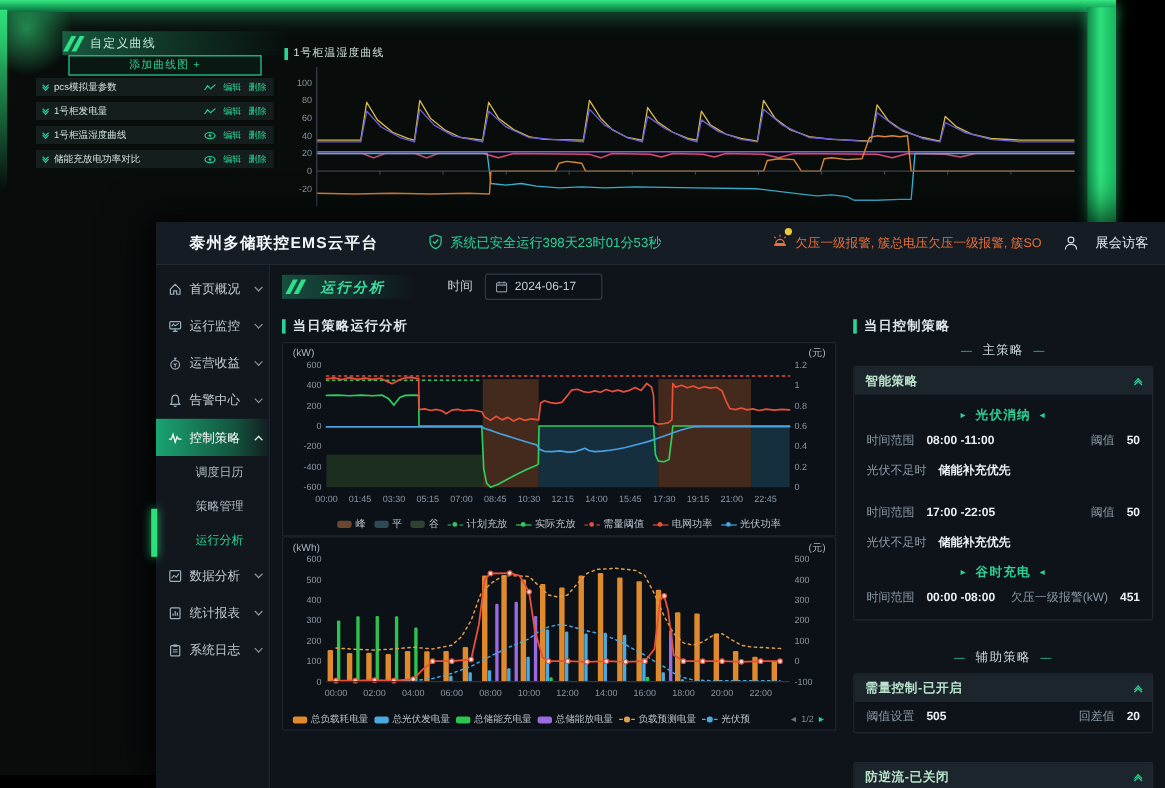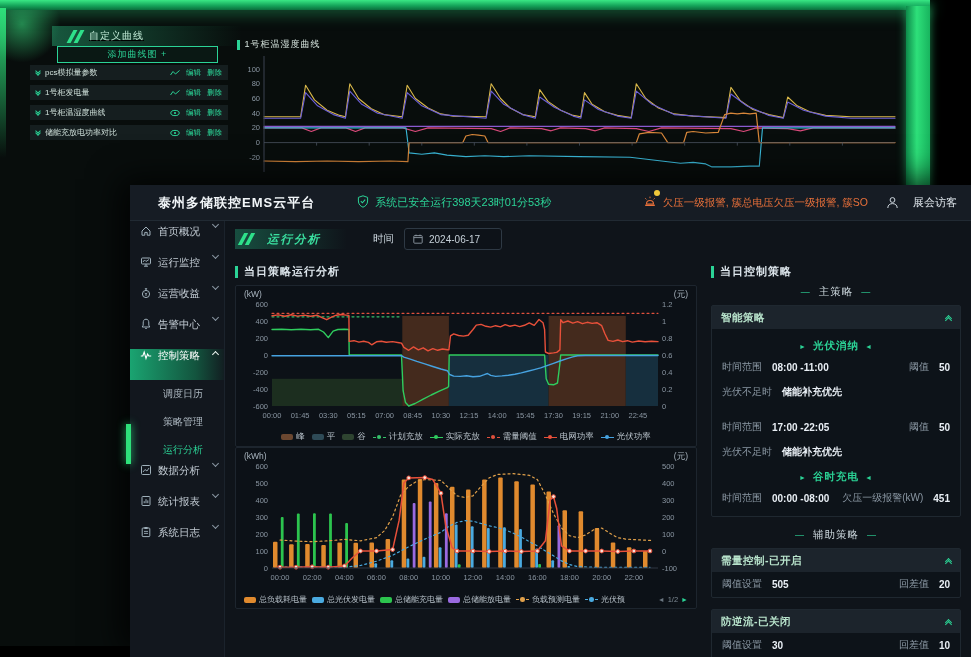--- a/index.html
+++ b/index.html
@@ -14,21 +14,21 @@
   .bg-frame-right{position:absolute;left:906px;top:6px;width:24px;height:186px;
     background:linear-gradient(90deg,#0d8a4a,#2ee07a 45%,#18b45e);box-shadow:0 0 10px rgba(46,224,130,.6);}
   .bg-frame-left{position:absolute;left:0;top:8px;width:6px;height:150px;
     background:linear-gradient(180deg,#2ee07a,rgba(20,120,70,0));}
   .bg-corner-glow{position:absolute;left:-18px;top:-16px;width:80px;height:80px;border-radius:50%;
     background:radial-gradient(circle,rgba(58,232,132,.55),rgba(0,0,0,0) 68%);}
   .bg-accent-strip{position:absolute;left:126px;top:424px;width:5px;height:40px;background:#2ee07a;
     box-shadow:0 0 8px rgba(46,224,130,.8);z-index:30;}
 
   .bg-title-band{position:absolute;left:52px;top:26px;width:190px;height:20px;display:flex;align-items:center;
-    background:linear-gradient(90deg,rgba(36,150,104,.55),rgba(36,150,104,0));padding-left:18px;text-decoration:underline;}
+    background:linear-gradient(90deg,rgba(36,150,104,.55),rgba(36,150,104,0));padding-left:4px;}
   .bg-slashes{display:inline-flex;gap:3px;margin-right:8px;}
   .bg-slashes i{display:block;width:4px;height:13px;background:#2ee08a;transform:skewX(-28deg);}
   .bg-title-text{color:#bfe8d4;font-size:10px;letter-spacing:1px;}
 
   .bg-add-btn{position:absolute;left:57px;top:46px;width:161px;height:17px;background:#10312554;
     border:1px solid #2bd396;color:#2bd396;font-size:9px;display:flex;align-items:center;justify-content:center;
     letter-spacing:1px;cursor:pointer;}
   .bg-rows{position:absolute;left:30px;top:65px;width:198px;}
   .bg-row{height:15px;margin-bottom:5px;background:#151e1f;display:flex;align-items:center;padding:0 6px;gap:5px;}
   .bg-row .dblchev{display:flex;flex-direction:column;gap:0px;}
@@ -49,21 +49,21 @@
   .uptime{display:flex;align-items:flex-start;gap:6px;margin-left:42px;color:#2bd396;font-size:11px;}
   .alarm-wrap{margin-left:auto;display:flex;align-items:center;gap:6px;max-width:280px;}
   .alarm-icon-wrap{position:relative;flex:none;}
   .alarm-badge{position:absolute;right:-3px;top:-4px;width:6px;height:6px;border-radius:50%;background:#f0c83a;}
   .alarm-text{color:#e8703a;font-size:10.5px;white-space:nowrap;overflow:hidden;}
   .user-wrap{display:flex;align-items:center;gap:14px;margin-left:18px;text-align:right;}
   .user-name{color:#dfe6ec;font-size:11px;}
 
   .fg-body{flex:1;display:flex;min-height:0;}
   .side{width:95px;background:#12171e;border-right:1px solid #1b232c;padding-top:4px;flex:none;}
-  .nav-item{height:31px;display:flex;align-items:flex-start;gap:6px;padding:0 6px 0 10px;color:#c3ccd4;
+  .nav-item{height:31px;display:flex;align-items:center;gap:6px;padding:0 6px 0 10px;color:#c3ccd4;
     font-size:10.5px;cursor:pointer;}
   .nav-item svg{flex:none;}
   .nav-item .chev{margin-left:auto;}
   .nav-item.active{background:linear-gradient(90deg,#1cա 0,#000);} 
   .nav-item.active{background:linear-gradient(90deg,#1aa471 0%,#13543e 70%,rgba(18,70,52,.15) 100%);color:#fff;}
   .chev{width:5px;height:5px;border-right:1.4px solid #8a97a3;border-bottom:1.4px solid #8a97a3;
     transform:rotate(45deg);margin-top:-3px;}
   .chev.up{transform:rotate(-135deg);margin-top:3px;}
   .nav-item.active .chev{border-color:#eaf4ef;}
   .subnav{display:flex;flex-direction:column;}
@@ -103,21 +103,21 @@
   .lline.dash i{border-top-style:dashed;}
   .lline b{position:absolute;left:4px;top:0px;width:4.5px;height:4.5px;border-radius:50%;background:currentColor;}
   .pagin{margin-left:auto;display:flex;align-items:center;gap:3px;font-size:7.5px;color:#7e8a94;}
   .pg-prev::before{content:"◄";color:#6a7680;font-size:7px;}
   .pg-next::before{content:"►";color:#2bd396;font-size:7px;}
 
   
   .rdiv{display:flex;align-items:center;justify-content:center;gap:8px;color:#cdd8de;font-size:10.5px;
     margin:6px 0;letter-spacing:1px;}
   .rdiv::before,.rdiv::after{content:"—";color:#2bd396;font-size:9px;}
-  .card{border:1px solid #1f2830;background:#0d1319;border-radius:2px;margin-bottom:11px;}
+  .card{border:1px solid #1f2830;background:#0d1319;border-radius:2px;margin-bottom:24px;}
   .card-head{height:23px;background:#1c242c;display:flex;align-items:center;padding:0 9px;}
   .card-title{color:#b8e4cc;font-size:10.5px;font-weight:bold;letter-spacing:.5px;}
   .dblchev-up{margin-left:auto;display:flex;flex-direction:column;cursor:pointer;}
   .dblchev-up i{display:block;width:5px;height:5px;border-right:1.6px solid #2bd396;border-bottom:1.6px solid #2bd396;
     transform:rotate(-135deg);margin-bottom:-3px;}
   .card-body{padding:5px 10px 9px 10px;}
   .strat-h{display:flex;align-items:center;justify-content:center;gap:6px;color:#2bd396;font-size:10.5px;
     font-weight:bold;letter-spacing:1px;margin:5px 0 7px 0;}
   .strat-h::before{content:"►";font-size:7px;}
   .strat-h::after{content:"◄";font-size:7px;}

